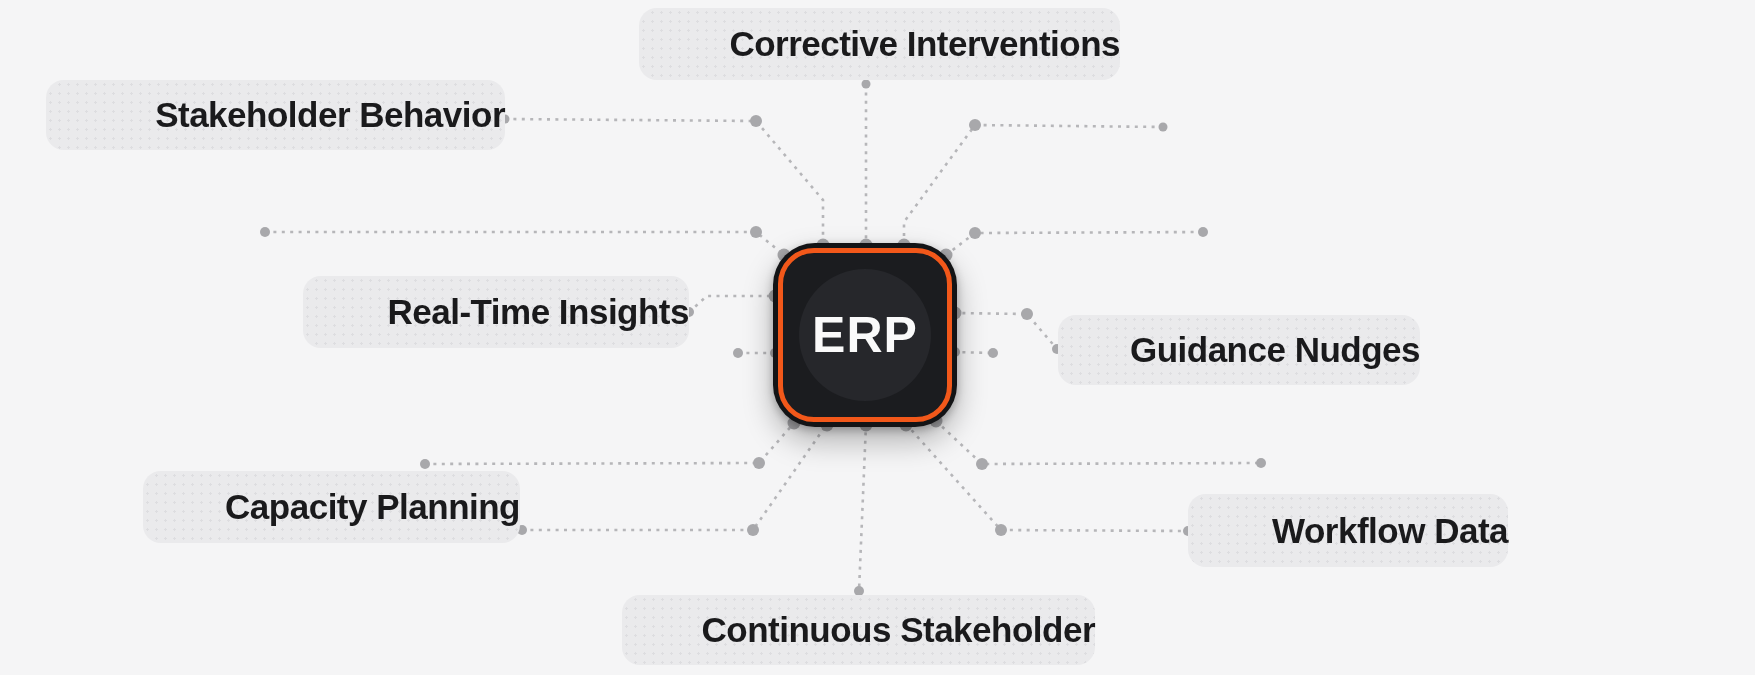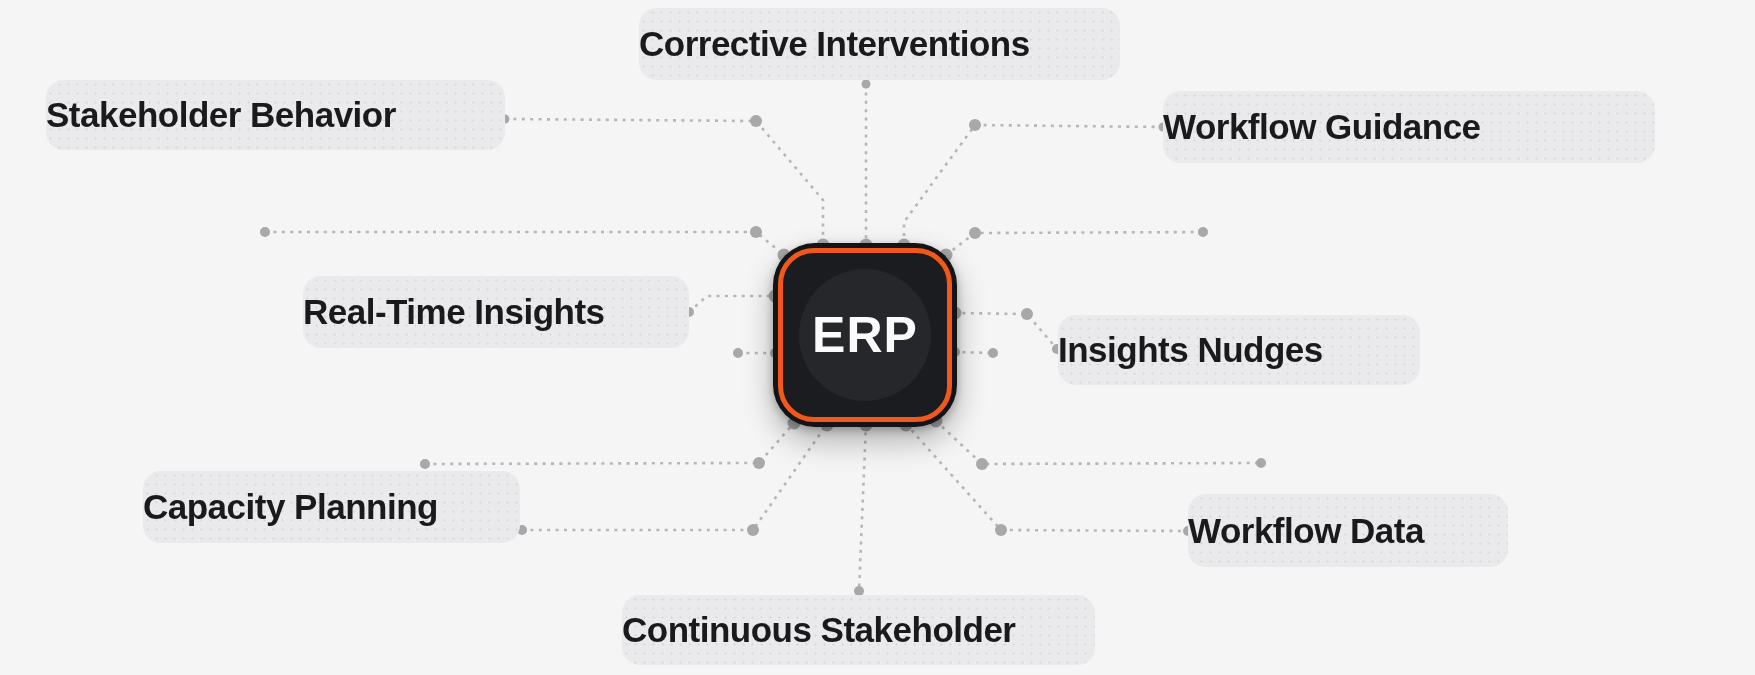--- a/index.html
+++ b/index.html
@@ -12,21 +12,21 @@
   }
   svg.connectors{position:absolute;left:0;top:0;z-index:1;}
   svg.connectors polyline{
     fill:none;stroke:#b6b6b9;stroke-width:2.6;
     stroke-dasharray:3 5.4;stroke-linecap:butt;
   }
   svg.connectors circle{fill:#a8a8ab;stroke:none;}
 
   .node{
     position:absolute;z-index:2;
-    display:flex;align-items:center;justify-content:flex-start;
+    display:flex;align-items:center;justify-content:flex-end;
     background:#eaeaec;
     background-image:radial-gradient(#dddde0 1.1px, transparent 1.1px);
     background-size:9px 9px;
     border-radius:18px;
     color:#1a1a1c;
     font-weight:bold;
     font-size:35px;
     letter-spacing:-0.5px;
     white-space:nowrap;
   }
@@ -169,30 +169,27 @@
   </svg>
 
   <div class="node node-corrective-interventions">
     <span>Corrective Interventions</span>
   </div>
 
   <div class="node node-stakeholder-alignment">
     <span>Stakeholder Behavior</span>
   </div>
 
-  <div class="node node-workflow-guidance">
-    <span>Workflow Guidance</span>
-  </div>
 
   <div class="node node-real-time-insights">
     <span>Real-Time Insights</span>
   </div>
 
   <div class="node node-behavior-nudges">
-    <span>Insights Nudges</span>
+    <span>Guidance Nudges</span>
   </div>
 
   <div class="node node-capacity-planning">
     <span>Capacity Planning</span>
   </div>
 
   <div class="node node-adoption-data">
     <span>Workflow Data</span>
   </div>
 

